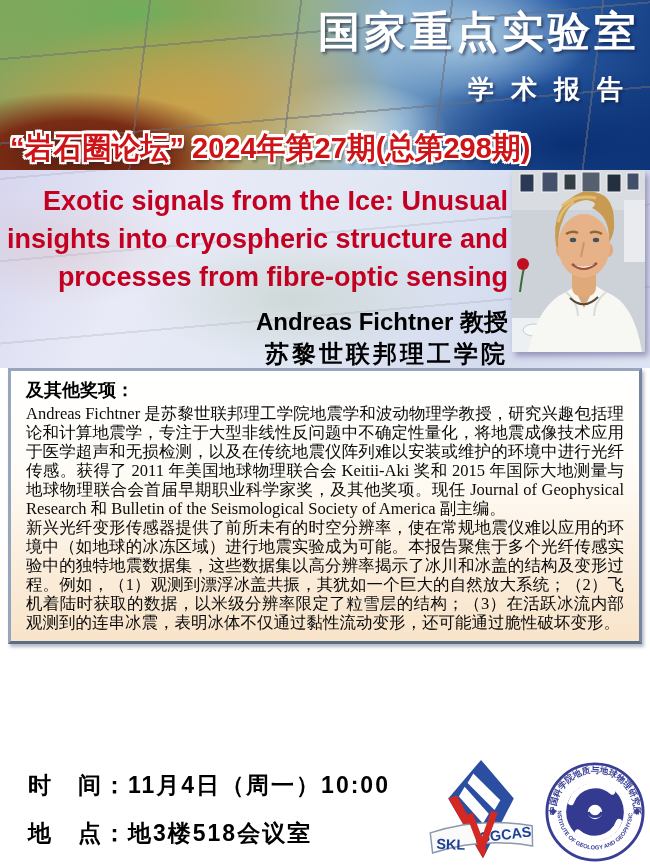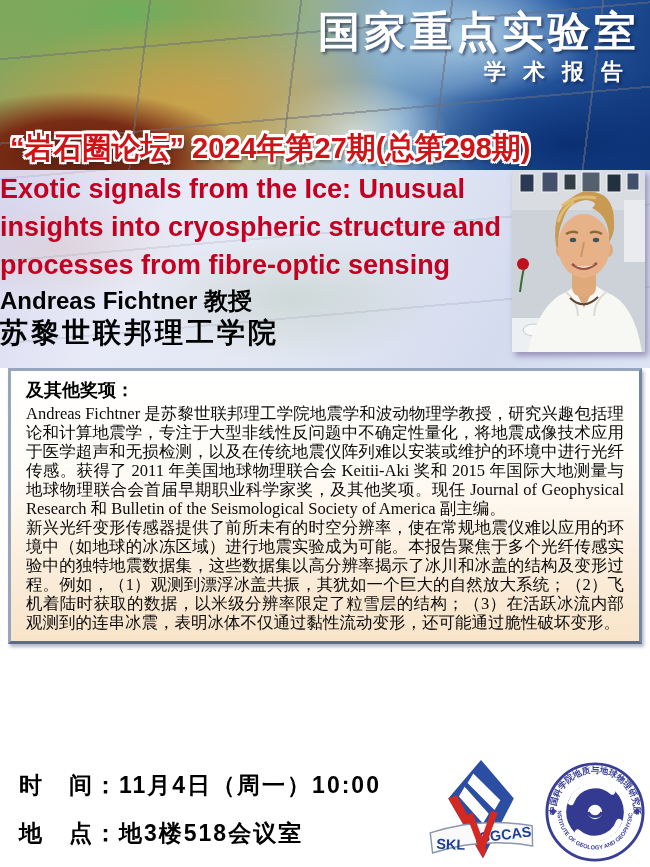--- a/index.html
+++ b/index.html
@@ -19,52 +19,52 @@
   }
   .map-band .graticule{position:absolute;inset:0;
     background:
       repeating-linear-gradient(97deg, rgba(0,0,0,0) 0 148px, rgba(110,110,120,.55) 148px 150px),
       repeating-linear-gradient(-5deg, rgba(0,0,0,0) 0 82px, rgba(110,110,120,.5) 82px 84px);
   }
   .lab-text{position:absolute;top:12px;right:10px;text-align:right;color:#fff;font-weight:bold;
     text-shadow:2px 2px 3px rgba(15,25,60,.6);}
   .lab-l1{font-size:31px;line-height:40px;letter-spacing:9px;}
   .lab-l2{font-size:42px;line-height:40px;letter-spacing:4px;}
-  .lab-l3{font-size:22px;line-height:40px;letter-spacing:17px;margin-top:0;}
+  .lab-l3{font-size:26px;line-height:40px;letter-spacing:17px;margin-top:17px;}
   .banner{position:absolute;left:10px;bottom:1px;font-size:29px;font-weight:bold;color:#cf1417;
     transform:scaleY(1.04);transform-origin:left bottom;
     text-shadow:-2px -2px 0 #fff,2px -2px 0 #fff,-2px 2px 0 #fff,2px 2px 0 #fff,
       -2px 0 0 #fff,2px 0 0 #fff,0 -2px 0 #fff,0 2px 0 #fff,3px 4px 3px rgba(40,40,40,.45);}
 
   
   .mid-band{position:relative;height:198px;
     background:
       radial-gradient(ellipse 220px 90px at 45% 65%, rgba(160,180,150,.30) 0%, rgba(160,180,150,0) 70%),
       radial-gradient(ellipse 180px 80px at 10% 40%, rgba(210,170,160,.25) 0%, rgba(210,170,160,0) 70%),
       repeating-linear-gradient(-5deg, rgba(0,0,0,0) 0 80px, rgba(130,135,160,.18) 80px 82px),
       linear-gradient(120deg,#d6d5ee 0%,#e8eaf7 25%,#e2e8f3 50%,#d4dbee 78%,#dde4f3 100%);}
-  .title-wrap{width:508px;text-align:left;padding-top:0;}
+  .title-wrap{width:508px;text-align:right;padding-top:12px;}
   .title-line{font-size:27px;line-height:38px;font-weight:bold;color:#c30021;}
-  .speaker-name{font-size:24px;line-height:33px;font-weight:bold;color:#000;margin-top:0;}
-  .speaker-affil{font-size:28px;line-height:32px;font-weight:bold;color:#000;letter-spacing:3px;}
+  .speaker-name{font-size:24px;line-height:33px;font-weight:bold;color:#000;margin-top:9px;}
+  .speaker-affil{font-size:24px;line-height:32px;font-weight:bold;color:#000;letter-spacing:3px;}
   .photo{position:absolute;top:0;left:512px;width:133px;height:182px;
     box-shadow:3px 4px 6px rgba(90,70,130,.5);}
 
   
   .info-box{margin:0 8px;border:3px solid #98a6bd;border-right-color:#7586a0;border-bottom-color:#5c6c86;
     box-shadow:2px 3px 3px rgba(110,120,145,.5);
     background:linear-gradient(180deg,#ffffff 0%,#fffdf8 35%,#fbeedd 70%,#f8e4c9 100%);
     padding:6px 15px 9px;}
   .sec-heading{font-size:18px;font-weight:bold;line-height:27px;color:#000;}
   .sec-text{font-size:16.5px;line-height:19px;text-align:justify;color:#0a0a0a;
     font-family:"Liberation Serif","DejaVu Serif",serif;}
 
   
   .footer{position:absolute;left:0;right:0;bottom:0;height:119px;background:#fff;}
-  .details{position:absolute;left:19px;top:22px;}
+  .details{position:absolute;left:28px;top:22px;}
   .detail-line{font-size:23px;font-weight:bold;color:#000;margin-bottom:17px;white-space:nowrap;}
   .detail-label{letter-spacing:2px;}
   .detail-value{letter-spacing:2px;}
   .logos{position:absolute;right:5px;top:8px;display:flex;align-items:flex-start;gap:10px;}
 </style>
 </head>
 <body>
 
 <div class="poster">
 

